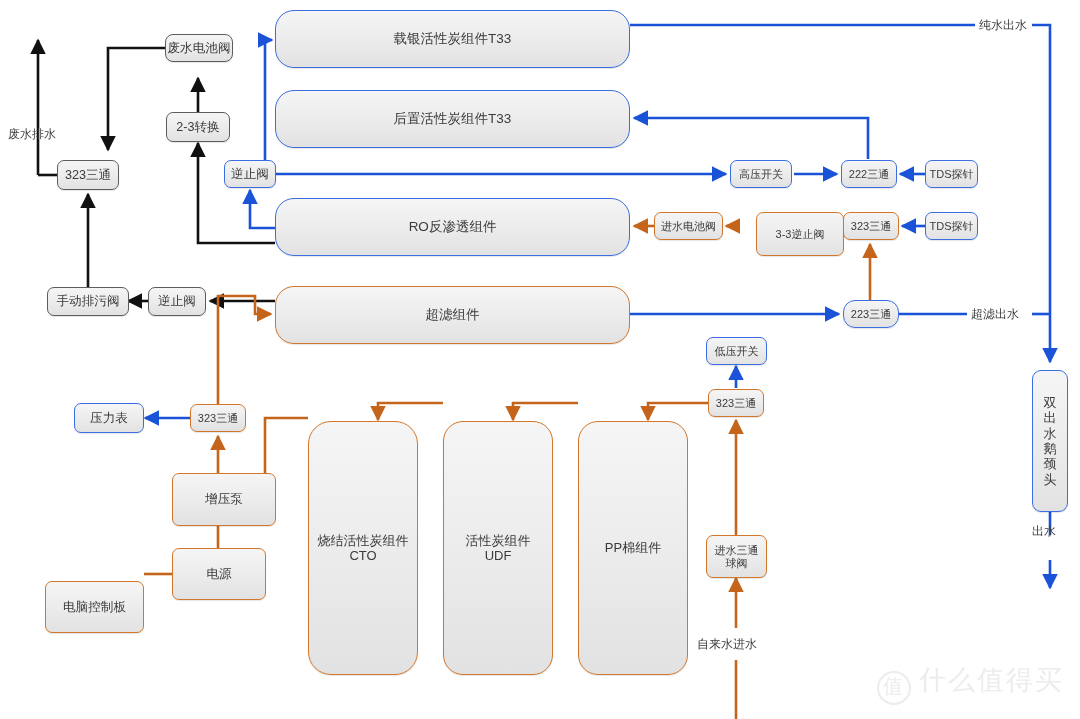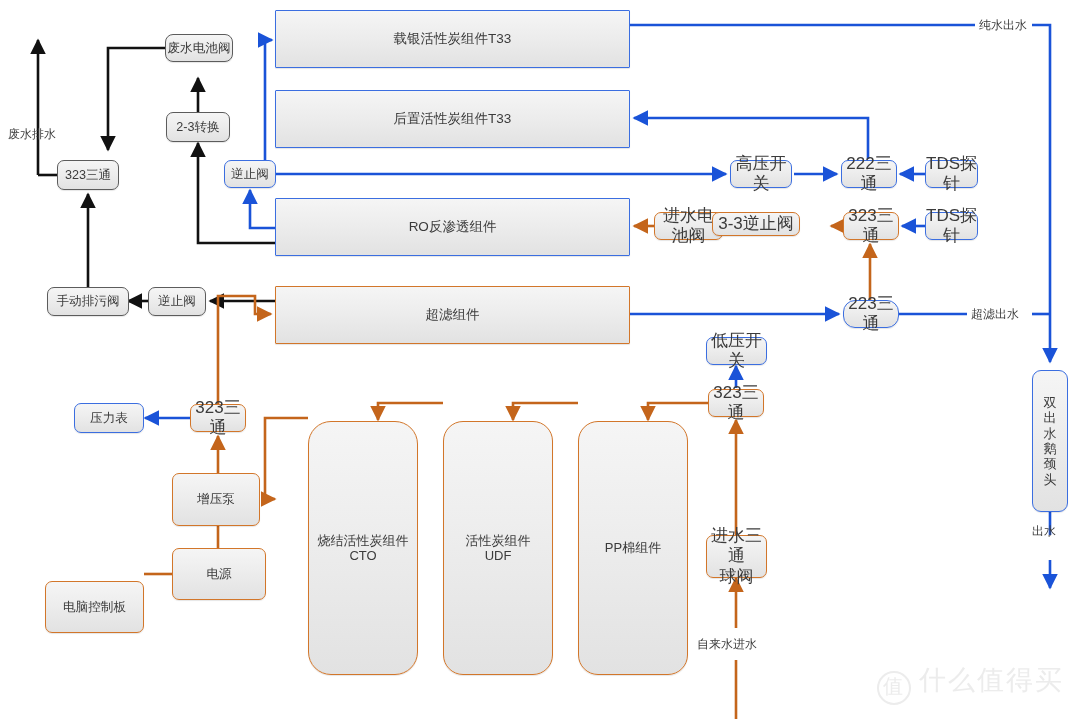--- a/index.html
+++ b/index.html
@@ -24,24 +24,24 @@
     text-align:center;
     line-height:1.18;
     box-shadow:0 1px 1px rgba(0,0,0,.10);
     z-index:5;
     white-space:pre-line;
   }
   .n-blue{border:1.6px solid #3b6ee0;}
   .n-orange{border:1.6px solid #d2762a;}
   .n-dark{border:1.6px solid #5c5c5c;}
 
-  .big{font-size:13.5px;border-radius:1px;}
+  .big{font-size:13.5px;border-radius:19px;}
   .tank{font-size:13px;border-radius:20px;}
   .sm{font-size:12.6px;}
-  .sm2{font-size:17px;}
+  .sm2{font-size:11px;}
   .vert{font-size:13px;border-radius:9px;letter-spacing:0px;}
 
   .label{
     position:absolute;
     font-size:12px;
     color:#3b3b3b;
     white-space:nowrap;
     z-index:6;
   }
 
@@ -174,37 +174,37 @@
   <div class="node n-orange big" style="left:275px;top:286px;width:355px;height:58px;">超滤组件</div>
 
   <div class="node n-blue sm2" style="left:730px;top:160px;width:62px;height:28px;">高压开关</div>
 
   <div class="node n-blue sm2" style="left:841px;top:160px;width:56px;height:28px;">222三通</div>
 
   <div class="node n-blue sm2" style="left:925px;top:160px;width:53px;height:28px;">TDS探针</div>
 
   <div class="node n-orange sm2" style="left:654px;top:212px;width:69px;height:28px;">进水电池阀</div>
 
-  <div class="node n-orange sm2" style="left:712px;top:212px;width:88px;height:24px;">3-3逆止阀</div>
+  <div class="node n-orange sm2" style="left:756px;top:212px;width:88px;height:44px;">3-3逆止阀</div>
 
   <div class="node n-orange sm2" style="left:843px;top:212px;width:56px;height:28px;">323三通</div>
 
   <div class="node n-blue sm2" style="left:925px;top:212px;width:53px;height:28px;">TDS探针</div>
 
   <div class="node n-blue sm2" style="left:843px;top:300px;width:56px;height:28px;border-radius:12px;">223三通</div>
 
   <div class="node n-blue sm2" style="left:706px;top:337px;width:61px;height:28px;">低压开关</div>
 
   <div class="node n-orange sm2" style="left:708px;top:389px;width:56px;height:28px;">323三通</div>
 
   <div class="node n-blue sm" style="left:74px;top:403px;width:70px;height:30px;">压力表</div>
 
   <div class="node n-orange sm2" style="left:190px;top:404px;width:56px;height:28px;">323三通</div>
 
-  <div class="node n-orange sm" style="left:172px;top:473px;width:88px;height:53px;">增压泵</div>
+  <div class="node n-orange sm" style="left:172px;top:473px;width:104px;height:53px;">增压泵</div>
 
   <div class="node n-orange sm" style="left:45px;top:548px;width:99px;height:52px;margin-top:33px;">电脑控制板</div>
 
   <div class="node n-orange sm" style="left:172px;top:548px;width:94px;height:52px;">电源</div>
 
   <div class="node n-orange tank" style="left:308px;top:421px;width:110px;height:254px;border-radius:23px;">烧结活性炭组件
 CTO</div>
 
   <div class="node n-orange tank" style="left:443px;top:421px;width:110px;height:254px;">活性炭组件
 UDF</div>

